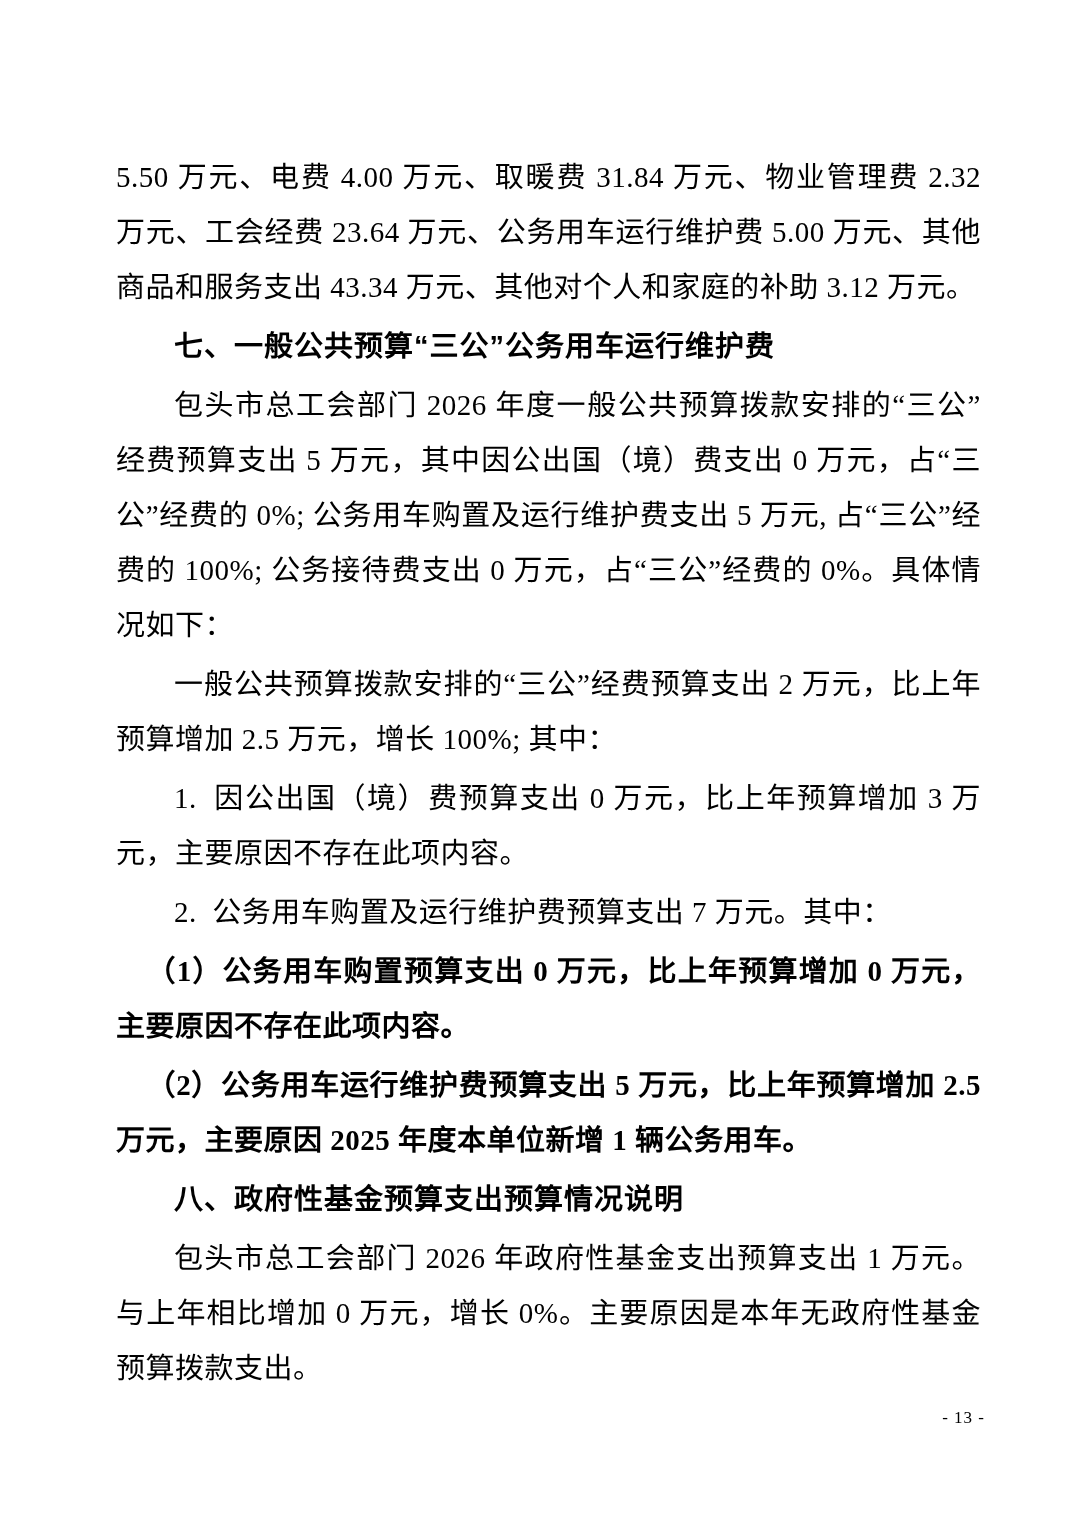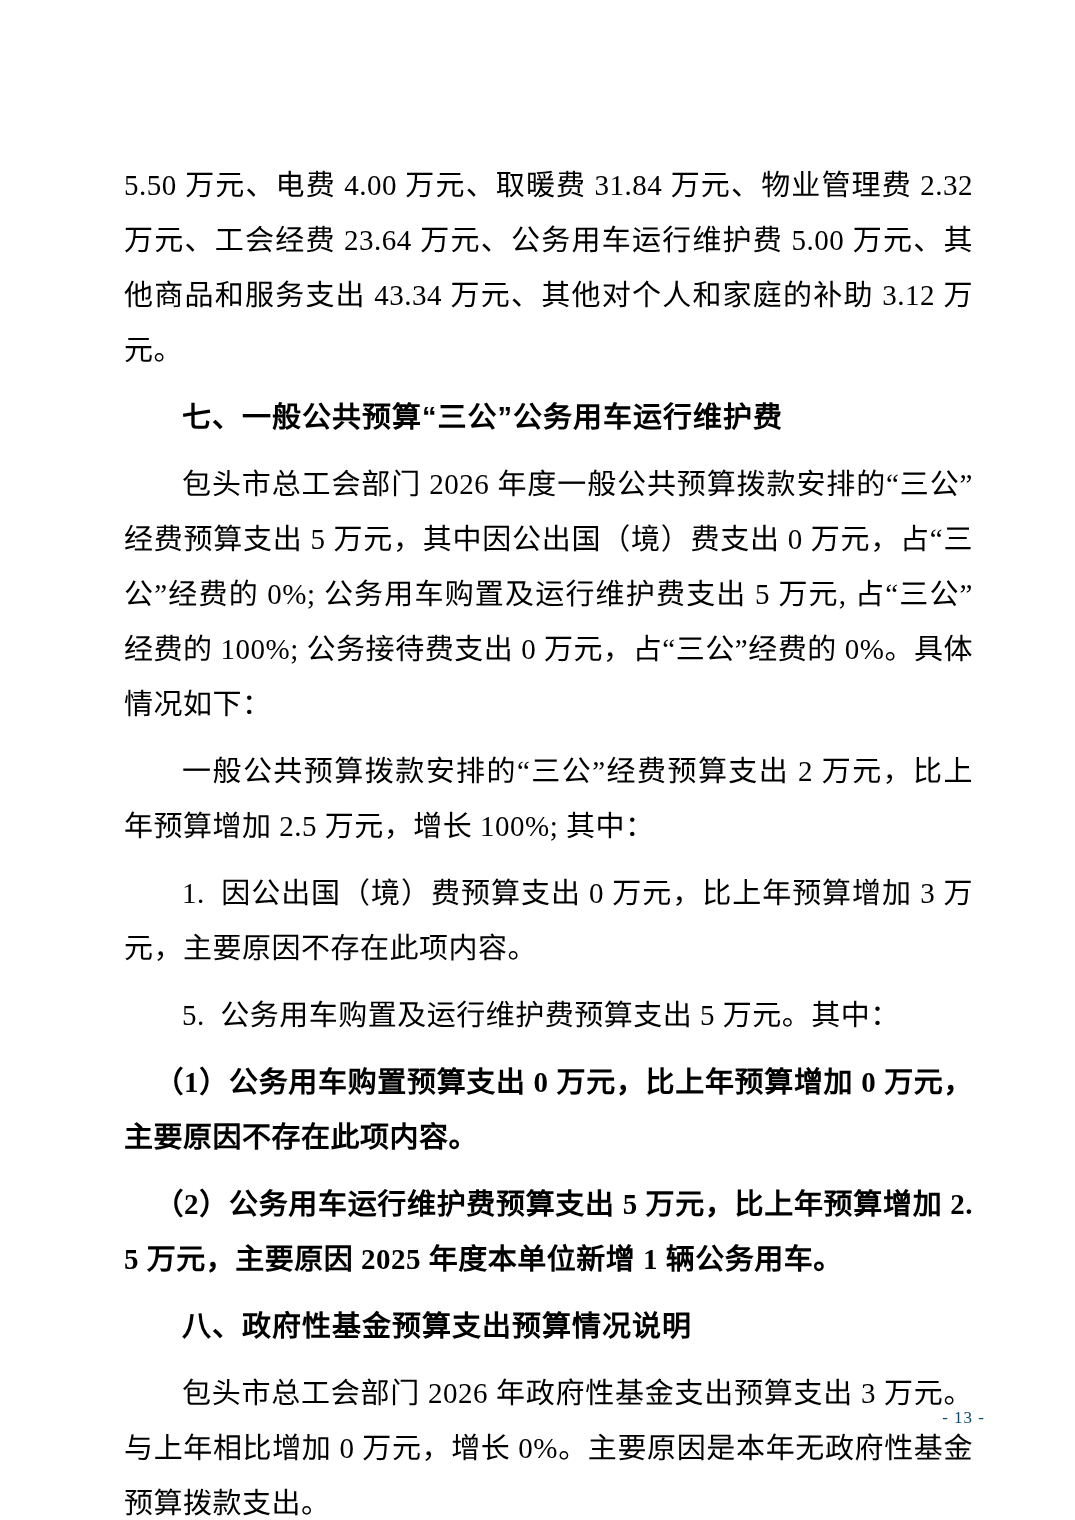--- a/index.html
+++ b/index.html
@@ -20,21 +20,21 @@
     inset: 0;
     background: #ffffff;
   }
   .doc-content {
     position: absolute;
     left: 112px;
     top: 146px;
     width: 873px;
   }
   .para {
-    margin: 12px;
+    margin: 4px;
     font-size: 29px;
     line-height: 55px;
     text-align: justify;
     text-justify: inter-ideograph;
     white-space: pre-wrap;
     word-break: break-all;
     letter-spacing: 0.5px;
   }
   .para.indent {
     text-indent: 2em;
@@ -48,48 +48,48 @@
     font-weight: 700;
     letter-spacing: 1px;
   }
   .page-number {
     position: absolute;
     top: 1406px;
     right: 90px;
     font-size: 17px;
     line-height: 24px;
     letter-spacing: 1px;
-    color: #0c4a6e;
+    color: #000000;
     font-family: "Liberation Serif", "DejaVu Serif", serif;
     text-align: center;
   }
 </style>
 </head>
 <body>
 
 <div class="doc-page">
   <div class="doc-content">
 
     <p class="para">5.50 万元、电费 4.00 万元、取暖费 31.84 万元、物业管理费 2.32 万元、工会经费 23.64 万元、公务用车运行维护费 5.00 万元、其他商品和服务支出 43.34 万元、其他对个人和家庭的补助 3.12 万元。</p>
 
     <p class="para heading indent">七、一般公共预算“三公”公务用车运行维护费</p>
 
     <p class="para indent">包头市总工会部门 2026 年度一般公共预算拨款安排的“三公”经费预算支出 5 万元，其中因公出国（境）费支出 0 万元，占“三公”经费的 0%; 公务用车购置及运行维护费支出 5 万元, 占“三公”经费的 100%; 公务接待费支出 0 万元，占“三公”经费的 0%。具体情况如下：</p>
 
     <p class="para indent">一般公共预算拨款安排的“三公”经费预算支出 2 万元，比上年预算增加 2.5 万元，增长 100%; 其中：</p>
 
     <p class="para indent">1.  因公出国（境）费预算支出 0 万元，比上年预算增加 3 万元，主要原因不存在此项内容。</p>
 
-    <p class="para indent">5.  公务用车购置及运行维护费预算支出 5 万元。其中：</p>
+    <p class="para indent">2.  公务用车购置及运行维护费预算支出 7 万元。其中：</p>
 
     <p class="para indent-small">（1）公务用车购置预算支出 0 万元，比上年预算增加 0 万元，主要原因不存在此项内容。</p>
 
     <p class="para indent-small">（2）公务用车运行维护费预算支出 5 万元，比上年预算增加 2.5 万元，主要原因 2025 年度本单位新增 1 辆公务用车。</p>
 
 
     <p class="para heading indent">八、政府性基金预算支出预算情况说明</p>
 
-    <p class="para indent">包头市总工会部门 2026 年政府性基金支出预算支出 3 万元。与上年相比增加 0 万元，增长 0%。主要原因是本年无政府性基金预算拨款支出。</p>
+    <p class="para indent">包头市总工会部门 2026 年政府性基金支出预算支出 1 万元。与上年相比增加 0 万元，增长 0%。主要原因是本年无政府性基金预算拨款支出。</p>
 
   </div>
 
   <div class="page-number">- 13 -</div>
 </div>
 
 </body></html>

